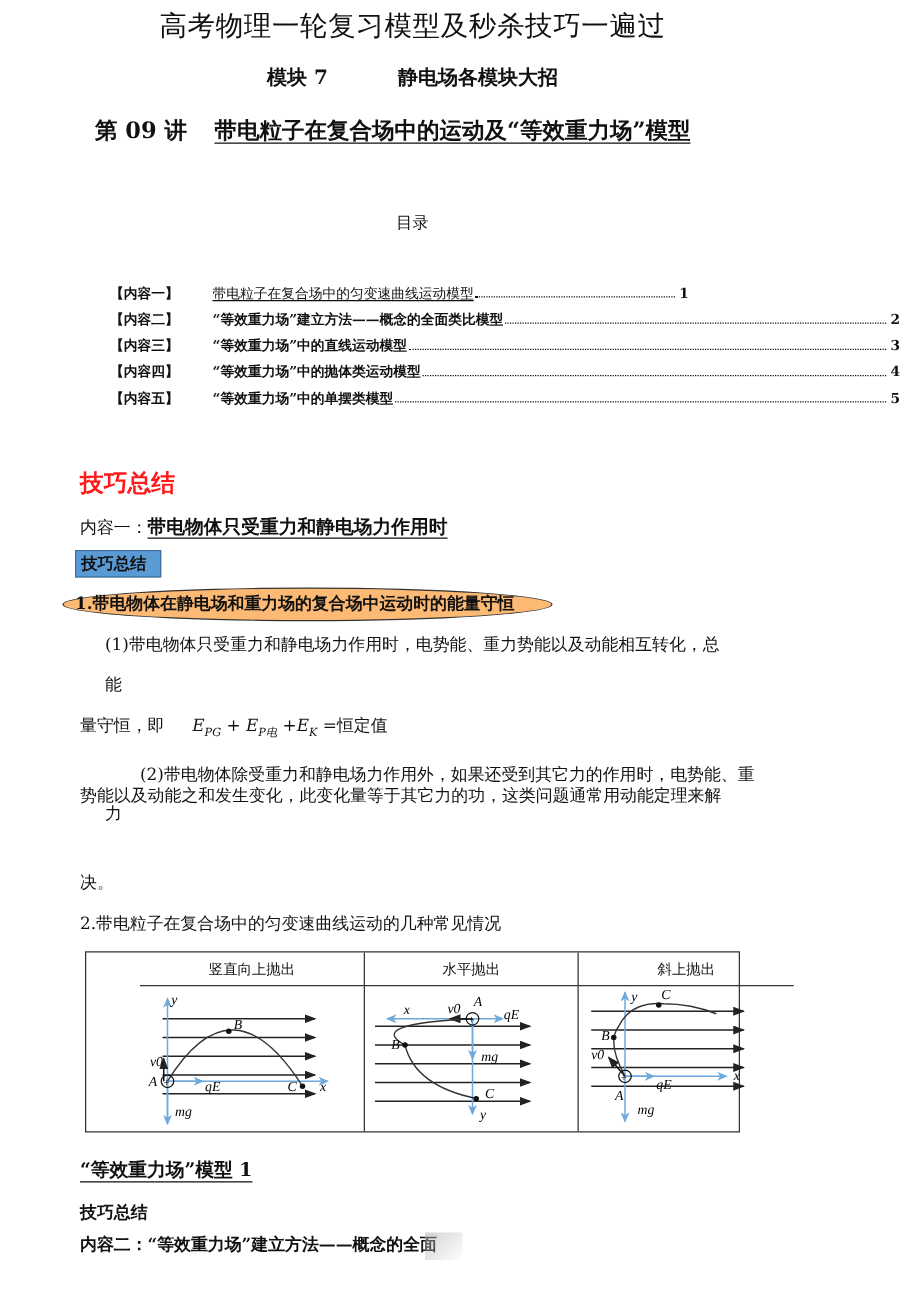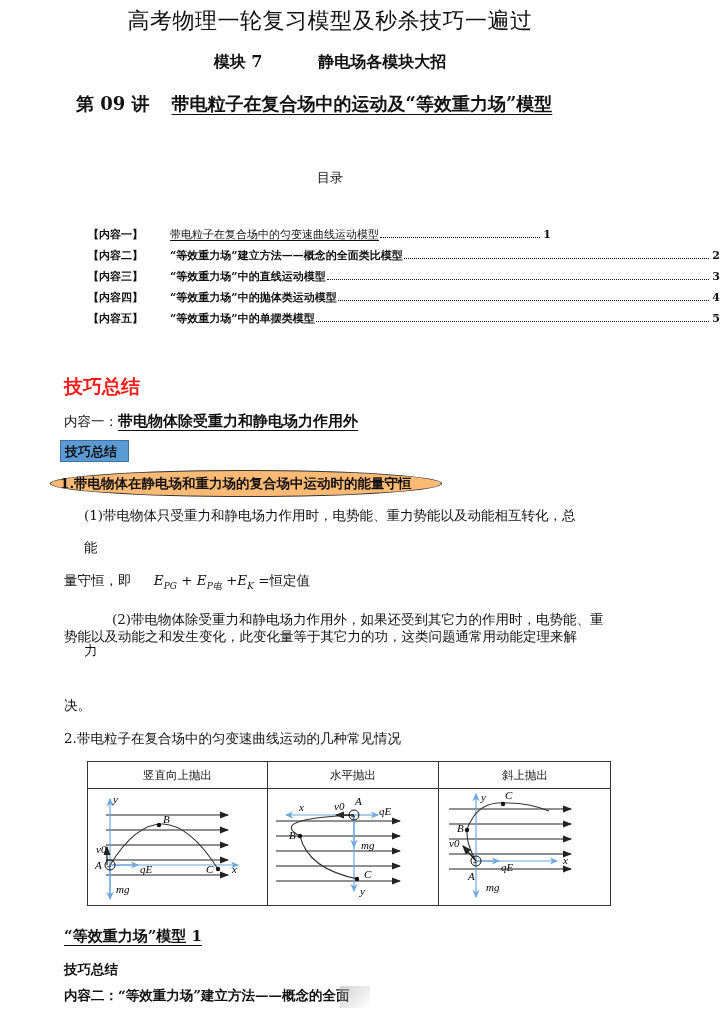--- a/index.html
+++ b/index.html
@@ -26,22 +26,22 @@
   .content1 .lbl { font-size: 13.5px; }
   .content1 .u { text-decoration: underline; text-underline-offset: 4px; font-weight: bold; }
   .skill-box { top: 440px; left: 60px; width: 69px; height: 22px; background: #5b9bd5; border: 1px solid #41719c;
                font-size: 13px; font-weight: bold; line-height: 22px; padding-left: 4px; box-sizing: border-box; font-family: "DejaVu Sans", sans-serif; }
   .oval { top: 470px; left: 50px; width: 392px; height: 27px; background: #fdba74; border: 1.3px solid #333;
           border-radius: 50%; box-sizing: border-box; font-size: 13.5px; font-weight: bold; line-height: 25px; padding-left: 9px; }
   .para { font-size: 13.5px; left: 64px; }
   .indent { left: 84px; }
   .formula { font-style: italic; }
   .formula sub { font-size: 9px; text-align: right; }
-  .table { top: 761px; left: 87px; width: 524px; height: 145px; border: 1px solid #333; box-sizing: border-box; display: grid;
-           grid-template-columns: 180px 171px 1fr; grid-template-rows: 27px 1fr; font-family: "DejaVu Sans", sans-serif; }
+  .table { top: 761px; left: 68px; width: 524px; height: 145px; border: 1px solid #333; box-sizing: border-box; display: grid;
+           grid-template-columns: 180px 171px 1fr; grid-template-rows: 27px 1fr; font-family: "DejaVu Sans", sans-serif; padding-left: 43px; }
   .table > div { border-right: 1px solid #333; border-bottom: 1px solid #333; box-sizing: border-box; }
   .table > div:nth-child(3n) { border-right: none; }
   .table > div.row2 { border-bottom: none; }
   .th { font-size: 11.5px; text-align: center; line-height: 26px; }
   .cell svg { display: block; }
   .model1 { top: 927px; left: 64px; font-size: 15px; font-weight: bold; text-decoration: underline; text-underline-offset: 4px; }
   .skill2 { top: 961px; left: 64px; font-size: 13.5px; font-weight: bold; font-family: "DejaVu Sans", sans-serif; }
   .content2 { top: 987px; left: 64px; font-size: 13.5px; font-weight: bold; }
   .fade { top: 986px; left: 340px; width: 30px; height: 22px; background: linear-gradient(135deg, rgba(180,180,180,0.6), rgba(255,255,255,0)); }
 </style>
@@ -85,21 +85,21 @@
   <div class="toc-row">
     <span class="tag">【内容五】</span>
     <span class="txt">“等效重力场”中的单摆类模型</span>
     <span class="dots"></span>
     <span class="pg">5</span>
   </div>
 </div>
 
 <div class="abs sec-red">技巧总结</div>
 <div class="abs content1">
-  <span class="lbl">内容一：</span><span class="u">带电物体除受重力和静电场力作用外</span>
+  <span class="lbl">内容一：</span><span class="u">带电物体只受重力和静电场力作用时</span>
 </div>
 <div class="abs skill-box">技巧总结</div>
 <div class="abs oval">1.带电物体在静电场和重力场的复合场中运动时的能量守恒</div>
 
 <div class="abs para indent" style="top:507px;">(1)带电物体只受重力和静电场力作用时，电势能、重力势能以及动能相互转化，总</div>
 <div class="abs para indent" style="top:539px;">能</div>
 <div class="abs para" style="top:572px;">
   <span>量守恒，即</span>
   <span class="formula" style="margin-left:18px;"><span>E</span><sub>PG</sub> <span style="font-style:normal">+</span> <span>E</span><sub>P电</sub> <span style="font-style:normal">+</span><span>E</span><sub>K</sub> <span style="font-style:normal">=</span><span style="font-style:normal">恒定值</span></span>
 </div>

